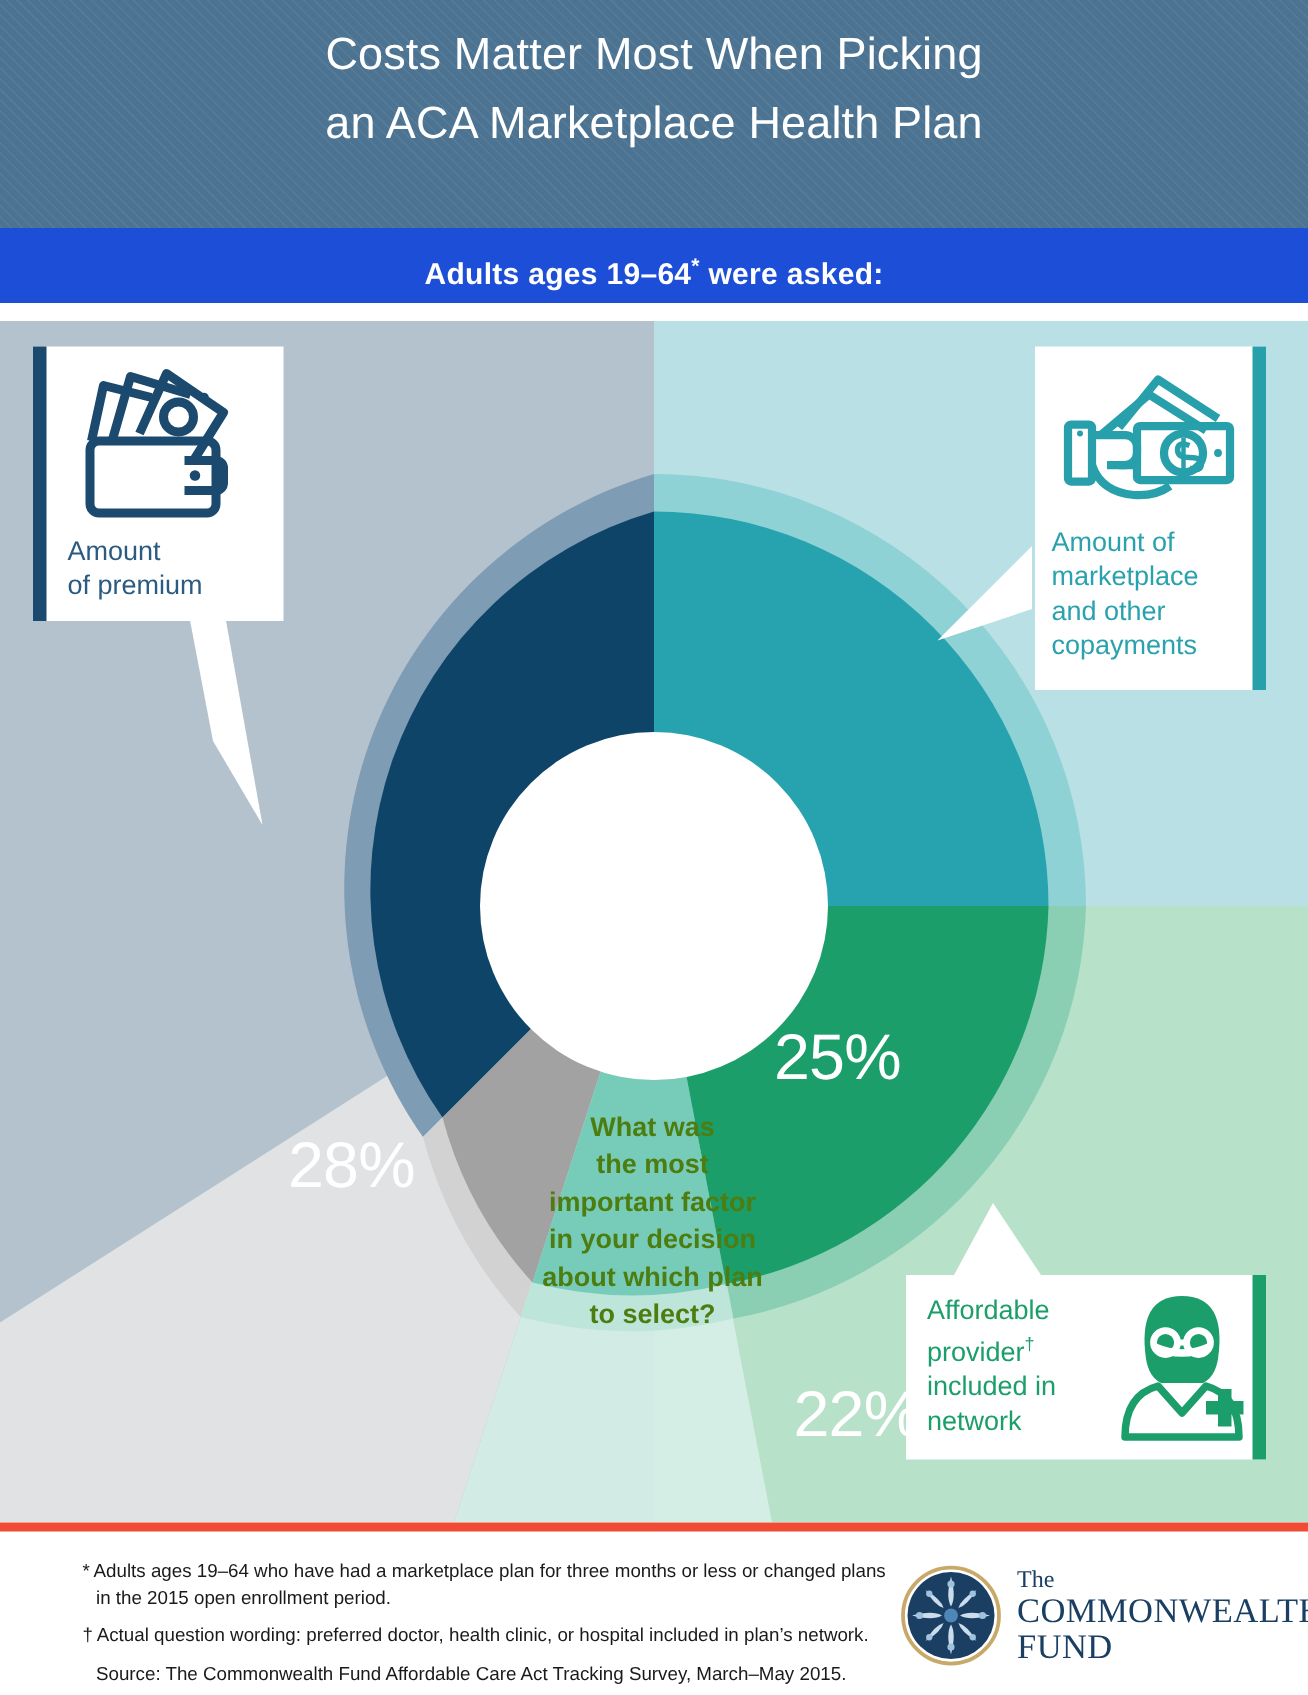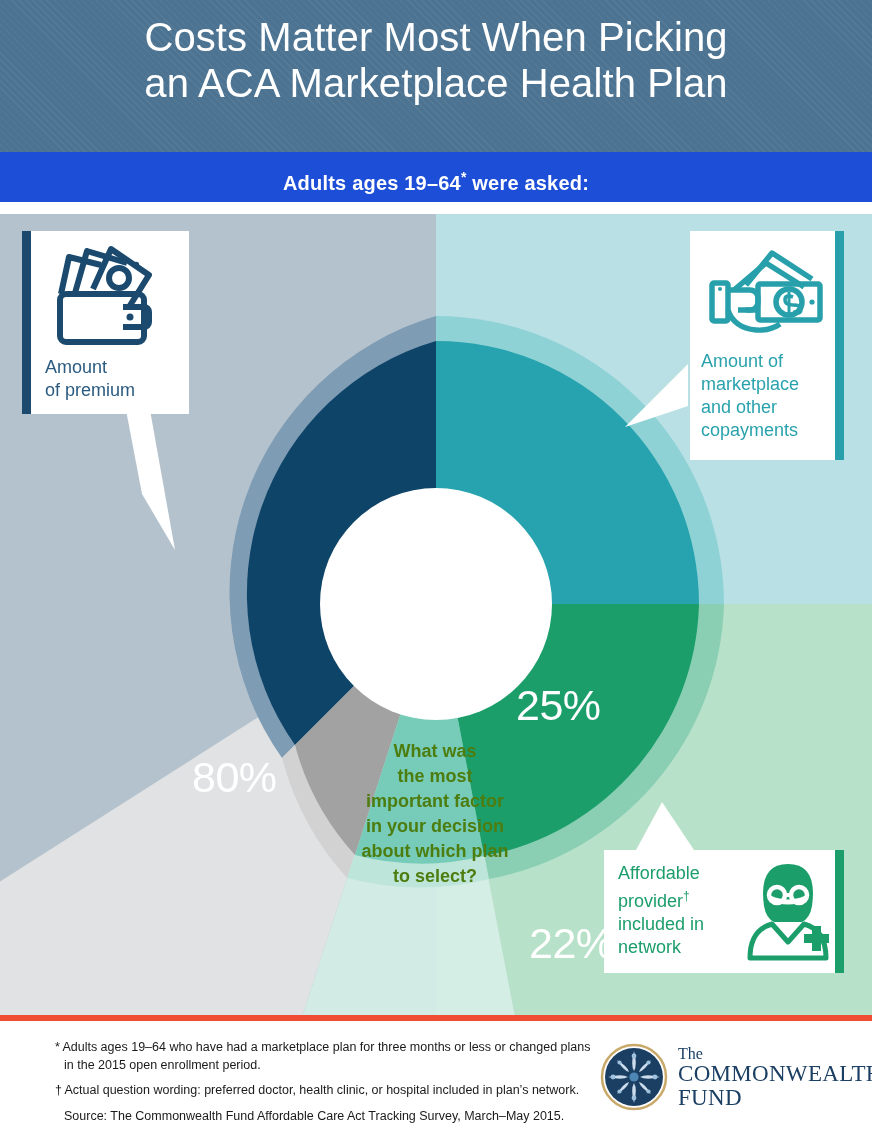--- a/index.html
+++ b/index.html
@@ -20,21 +20,21 @@
         rgba(255,255,255,.055) 0px,
         rgba(255,255,255,.055) 1px,
         rgba(0,0,0,0) 1px,
         rgba(0,0,0,0) 5px),
       #4C7391;
   }
   #header-title{
     position:absolute;left:0;right:0;top:14px;
     text-align:center;
     color:#ffffff;
-    font-size:40px;
+    font-size:30px;
     line-height:46px;
     font-weight:400;
     letter-spacing:.1px;
   }
   #header-title .ln{display:block;}
 
   
   #ask-banner{
     position:absolute;left:0;top:152px;width:872px;height:50px;
     background:#1d4ed8;
@@ -254,21 +254,21 @@
         </svg>
       </span>
       <div class="ctext">
         <div>Affordable</div>
         <div><span>provider</span><sup>†</sup></div>
         <div>included in</div>
         <div>network</div>
       </div>
     </div>
 
-    <div class="pielabel" id="label-41">80%</div>
+    <div class="pielabel" id="label-41">28%</div>
     <div class="pielabel" id="label-25">25%</div>
     <div class="pielabel" id="label-22">22%</div>
 
     <div id="center-question">
       <div>What was</div>
       <div>the most</div>
       <div>important factor</div>
       <div>in your decision</div>
       <div>about which plan</div>
       <div>to select?</div>

